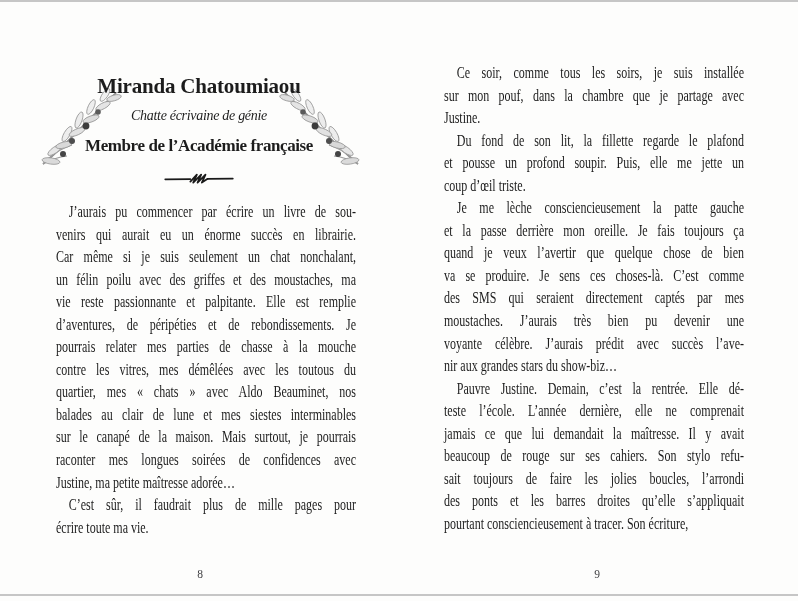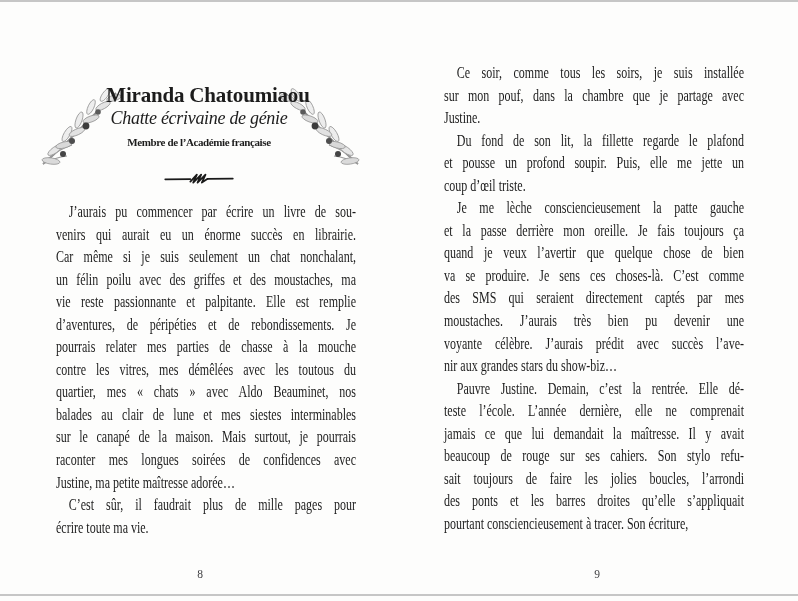--- a/index.html
+++ b/index.html
@@ -15,22 +15,22 @@
   .edge-rule.top { top: 0; }
   .edge-rule.bottom { top: 594px; }
 
   .page { position: absolute; top: 0; height: 601px; }
   .page.left  { left: 56px;  width: 300px; }
   .page.right { left: 444px; width: 298px; font-family: Liberation Serif, serif; }
 
   
   .hdr-line { position: absolute; left: -7px; width: 300px; text-align: center; white-space: nowrap; }
   .title { top: 74px; font-size: 21px; font-weight: bold; letter-spacing: -0.2px; }
-  .subtitle { top: 108px; font-size: 18px; font-style: italic; letter-spacing: -0.3px; }
-  .affiliation { top: 136px; font-size: 11px; font-weight: bold; letter-spacing: -0.4px; }
+  .subtitle { top: 108px; font-size: 14px; font-style: italic; letter-spacing: -0.3px; }
+  .affiliation { top: 136px; font-size: 17px; font-weight: bold; letter-spacing: -0.4px; }
 
   .branch { position: absolute; width: 86px; height: 84px; }
   .branch.bleft  { left: -18px; top: 86px; }
   .branch.bright { left: 221px; top: 86px; transform: scaleX(-1); }
 
   .divider-wrap { position: absolute; left: -7px; top: 170px; width: 300px; text-align: center; }
   .divider-wrap svg { width: 72px; height: 18px; }
 
   
   .body-text {
@@ -85,21 +85,21 @@
       <circle cx="34" cy="55" r="3" fill="#4e4e4e"></circle>
       <circle cx="48" cy="40" r="3.4" fill="#3c3c3c"></circle>
       <circle cx="60" cy="26" r="2.8" fill="#5a5a5a"></circle>
     </g>
   </svg>
 
   <svg class="branch bright" viewBox="0 0 86 84" aria-hidden="true">
     <use href="#branchShape"></use>
   </svg>
 
-  <h1 class="hdr-line title" style="position:absolute;margin:9px;">Miranda Chatoumiaou</h1>
+  <h1 class="hdr-line title" style="position:absolute;margin:0;">Miranda Chatoumiaou</h1>
   <div class="hdr-line subtitle" style="position:absolute;">Chatte écrivaine de génie</div>
   <div class="hdr-line affiliation" style="position:absolute;">Membre de l’Académie française</div>
 
   <div class="divider-wrap">
     <svg viewBox="0 0 100 20" aria-hidden="true">
       <path d="M3,10.5 L38,10.2" fill="none" stroke="#1a1a1a" stroke-width="2.3" stroke-linecap="round"></path>
       <path d="M38,13.5 L47,4 L42,15 L53,4 L48,15 L59,4 L54,15 L62,9.8" fill="none" stroke="#1a1a1a" stroke-width="2.5" stroke-linejoin="round" stroke-linecap="round"></path>
       <path d="M62,9.8 L97,9.5" fill="none" stroke="#1a1a1a" stroke-width="2.3" stroke-linecap="round"></path>
     </svg>
   </div>

